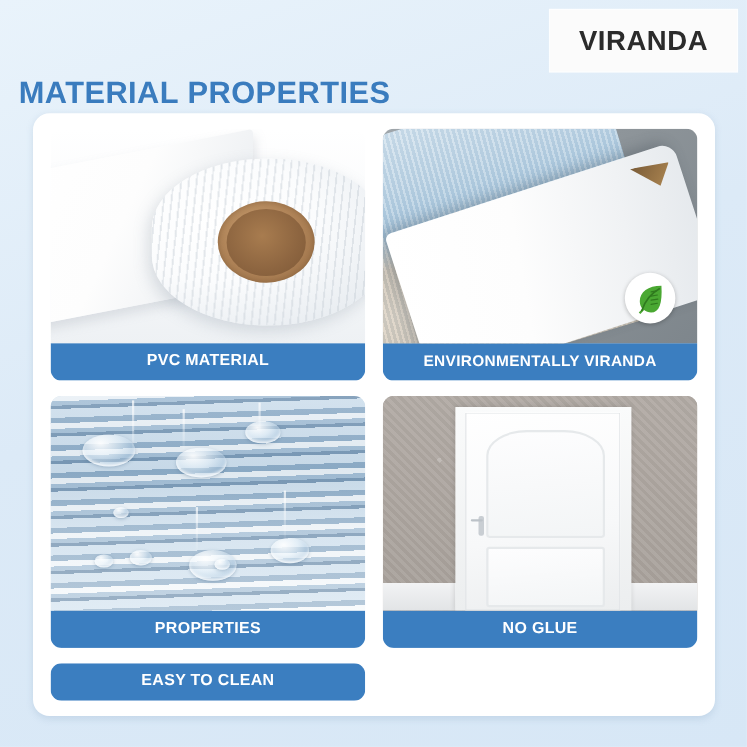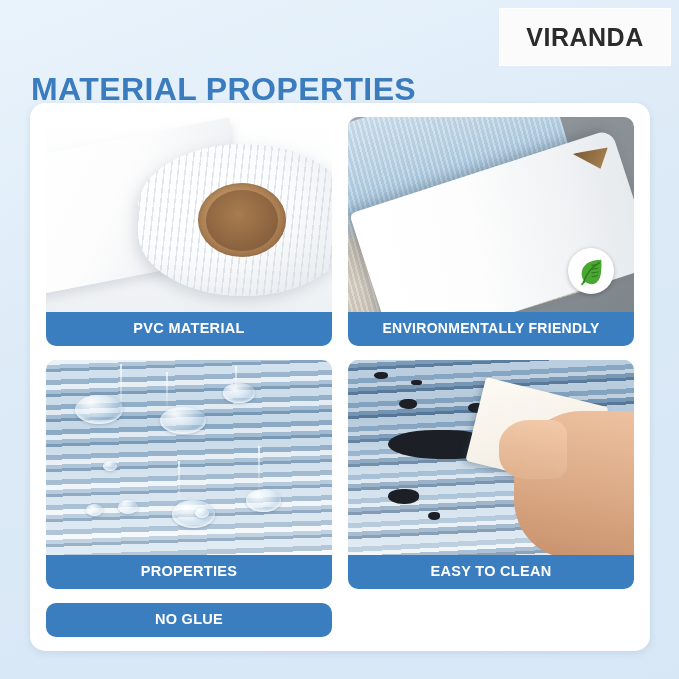--- a/index.html
+++ b/index.html
@@ -14,22 +14,22 @@
   .logo-box{
     position:absolute;left:500px;top:9px;width:170px;height:56px;
     background:#fbfbfb;display:flex;align-items:center;justify-content:center;
     box-shadow:0 0 0 1px rgba(255,255,255,.9);
   }
   .logo-text{
     font-size:25px;font-weight:bold;color:#2b2b2b;letter-spacing:.5px;
     font-family:"Liberation Sans", sans-serif;
   }
   .page-title{
-    position:absolute;left:31px;top:50px;
-    font-size:32px;font-weight:bold;color:#3a7cbe;letter-spacing:.4px;
+    position:absolute;left:17px;top:50px;
+    font-size:28px;font-weight:bold;color:#3a7cbe;letter-spacing:.4px;
     font-family:"Liberation Sans", sans-serif;
   }
 
   
   .panel{
     position:absolute;left:30px;top:103px;width:620px;height:548px;
     background:#ffffff;border-radius:15px;
     box-shadow:0 2px 7px rgba(120,150,180,.22);
     box-sizing:border-box;padding:14px 16px;
   }
@@ -272,21 +272,21 @@
             <div class="peel-tip"></div>
           </div>
           <div class="eco-badge">
             <svg width="30" height="30" viewBox="0 0 32 32">
               <path d="M27 4C14 4 6 10 6 19c0 3 1 5.5 2.6 7.3L5 30l1.6 1.4 3.6-3.8C12 29 14.3 30 17 30c8 0 11-9 10-26z" fill="#4aa832"></path>
               <path d="M25 7C16 12 11 19 8 28" stroke="#2f7a1e" stroke-width="1.6" fill="none" stroke-linecap="round"></path>
               <path d="M22 9l-5 1M23 13l-6 1M23.5 17l-6.5 1M23 21l-6 1" stroke="#2f7a1e" stroke-width="1.2" fill="none" stroke-linecap="round"></path>
             </svg>
           </div>
         </div>
-        <div class="card-label two-line">ENVIRONMENTALLY FRIENDLY</div>
+        <div class="card-label two-line">ENVIRONMENTALLY VIRANDA</div>
       </div>
 
 
       <div class="card">
         <div class="card-media m4">
           <div class="streak" style="left:26%;top:2%;height:26%;"></div>
           <div class="streak" style="left:42%;top:6%;height:20%;"></div>
           <div class="streak" style="left:66%;top:3%;height:16%;"></div>
           <div class="streak" style="left:74%;top:44%;height:24%;"></div>
           <div class="streak" style="left:46%;top:52%;height:22%;"></div>
@@ -297,47 +297,47 @@
           <div class="drop" style="left:70%;top:66%;width:12%;height:12%;"></div>
           <div class="drop" style="left:14%;top:74%;width:6%;height:6%;"></div>
           <div class="drop" style="left:25%;top:72%;width:7%;height:7%;"></div>
           <div class="drop" style="left:20%;top:52%;width:5%;height:5%;"></div>
           <div class="drop" style="left:52%;top:76%;width:5%;height:5%;"></div>
         </div>
         <div class="card-label">PROPERTIES</div>
       </div>
 
       <div class="card">
-        <div class="card-media m5">
-          <div class="smudge" style="left:9%;top:6%;width:5%;height:4%;"></div>
-          <div class="smudge" style="left:22%;top:10%;width:4%;height:3%;"></div>
-          <div class="smudge" style="left:18%;top:20%;width:6%;height:5%;"></div>
-          <div class="smudge" style="left:42%;top:22%;width:6%;height:5%;"></div>
-          <div class="smudge" style="left:14%;top:36%;width:34%;height:15%;border-radius:52% 40% 34% 56%;"></div>
-          <div class="smudge" style="left:14%;top:66%;width:11%;height:8%;"></div>
-          <div class="smudge" style="left:28%;top:78%;width:4%;height:4%;"></div>
-          <div class="wipe"></div>
-          <div class="hand-c"></div>
-        </div>
-        <div class="card-label">EASY TO CLEAN</div>
-      </div>
-
-      <div class="card">
         <div class="card-media m6">
           <div class="wall"></div>
           <div class="baseboard"></div>
           <div class="frame">
             <div class="door">
               <div class="panel-top"></div>
               <div class="panel-bot"></div>
               <div class="handle">
                 <div class="handle-plate"></div>
                 <div class="handle-lever"></div>
               </div>
             </div>
           </div>
         </div>
         <div class="card-label">NO GLUE</div>
       </div>
 
+      <div class="card">
+        <div class="card-media m5">
+          <div class="smudge" style="left:9%;top:6%;width:5%;height:4%;"></div>
+          <div class="smudge" style="left:22%;top:10%;width:4%;height:3%;"></div>
+          <div class="smudge" style="left:18%;top:20%;width:6%;height:5%;"></div>
+          <div class="smudge" style="left:42%;top:22%;width:6%;height:5%;"></div>
+          <div class="smudge" style="left:14%;top:36%;width:34%;height:15%;border-radius:52% 40% 34% 56%;"></div>
+          <div class="smudge" style="left:14%;top:66%;width:11%;height:8%;"></div>
+          <div class="smudge" style="left:28%;top:78%;width:4%;height:4%;"></div>
+          <div class="wipe"></div>
+          <div class="hand-c"></div>
+        </div>
+        <div class="card-label">EASY TO CLEAN</div>
+      </div>
+
     </div>
   </div>
 </div>
 
 </body></html>

